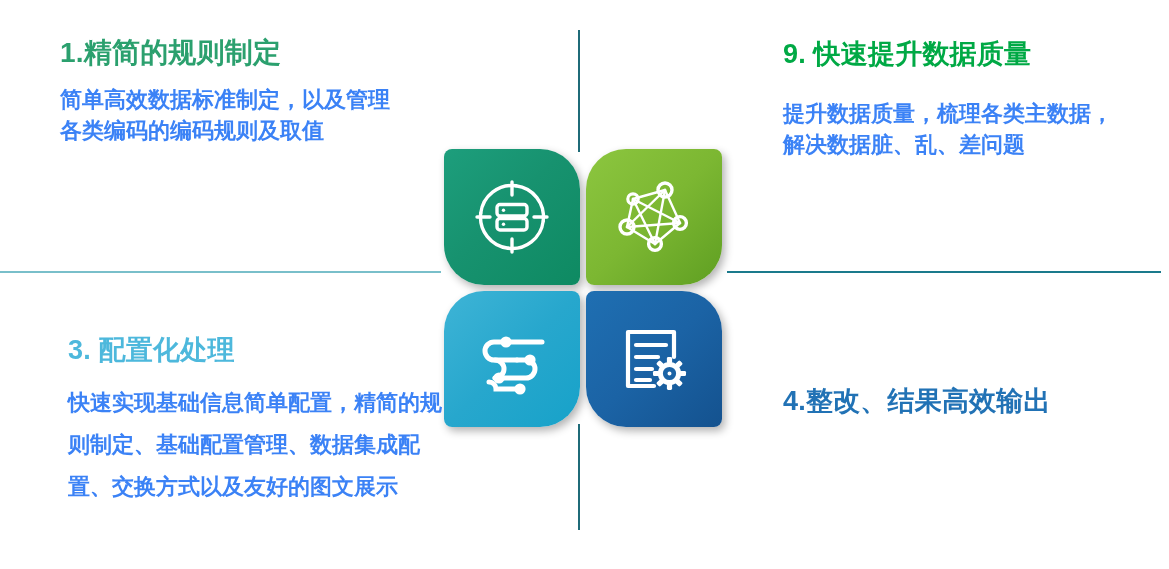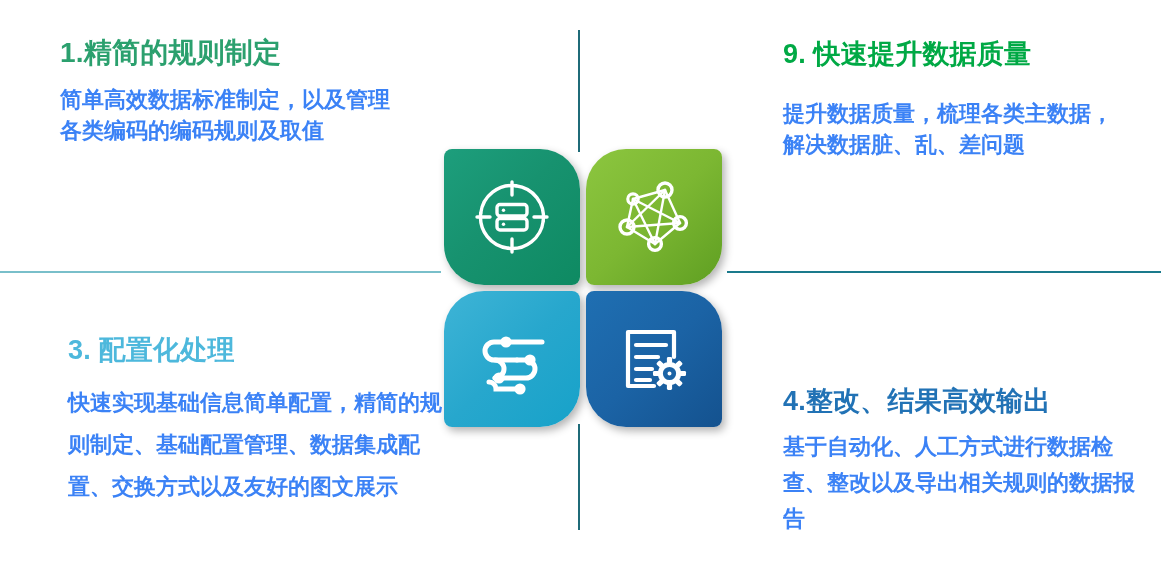--- a/index.html
+++ b/index.html
@@ -135,21 +135,20 @@
     <div class="q-body">提升数据质量，梳理各类主数据，解决数据脏、乱、差问题</div>
   </div>
 
   <div class="quadrant" id="quadrant-3">
     <div class="q-title">3. 配置化处理</div>
     <div class="q-body"> 快速实现基础信息简单配置，精简的规则制定、基础配置管理、数据集成配置、交换方式以及友好的图文展示</div>
   </div>
 
   <div class="quadrant" id="quadrant-4">
     <div class="q-title">4.整改、结果高效输出</div>
-    <div class="q-body">基于自动化、人工方式进行数据检查、整改以及导出相关规则的数据报告</div>
   </div>
 
   <div id="icon-cluster">
 
     <div class="tile" id="tile-standards">
       <div class="tile-icon">
         <svg width="80" height="80" viewBox="0 0 80 80" fill="none" stroke="#ffffff" stroke-width="3.4" stroke-linecap="round">
 
           <path d="M 40 8.5 A 31.5 31.5 0 0 1 71.5 40" transform="rotate(7 40 40)"></path>
           <path d="M 71.5 40 A 31.5 31.5 0 0 1 40 71.5" transform="rotate(7 40 40)"></path>

